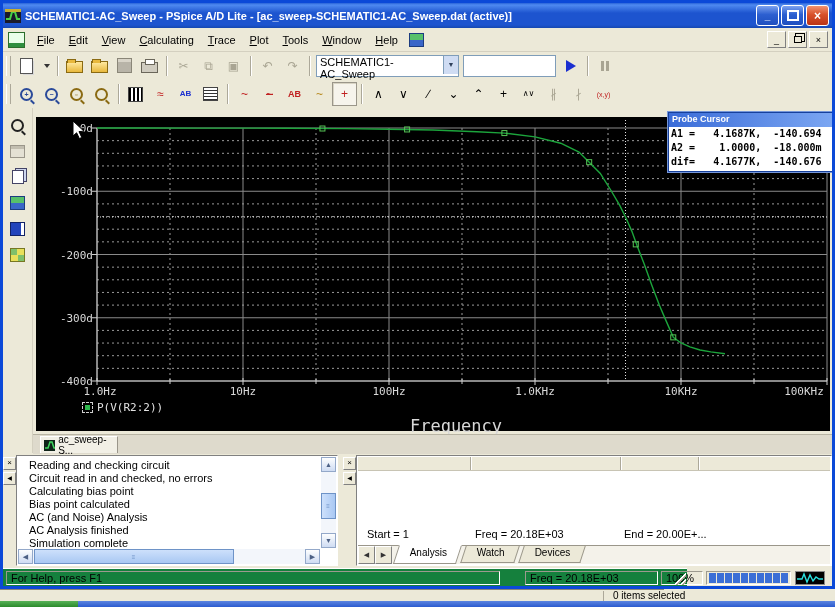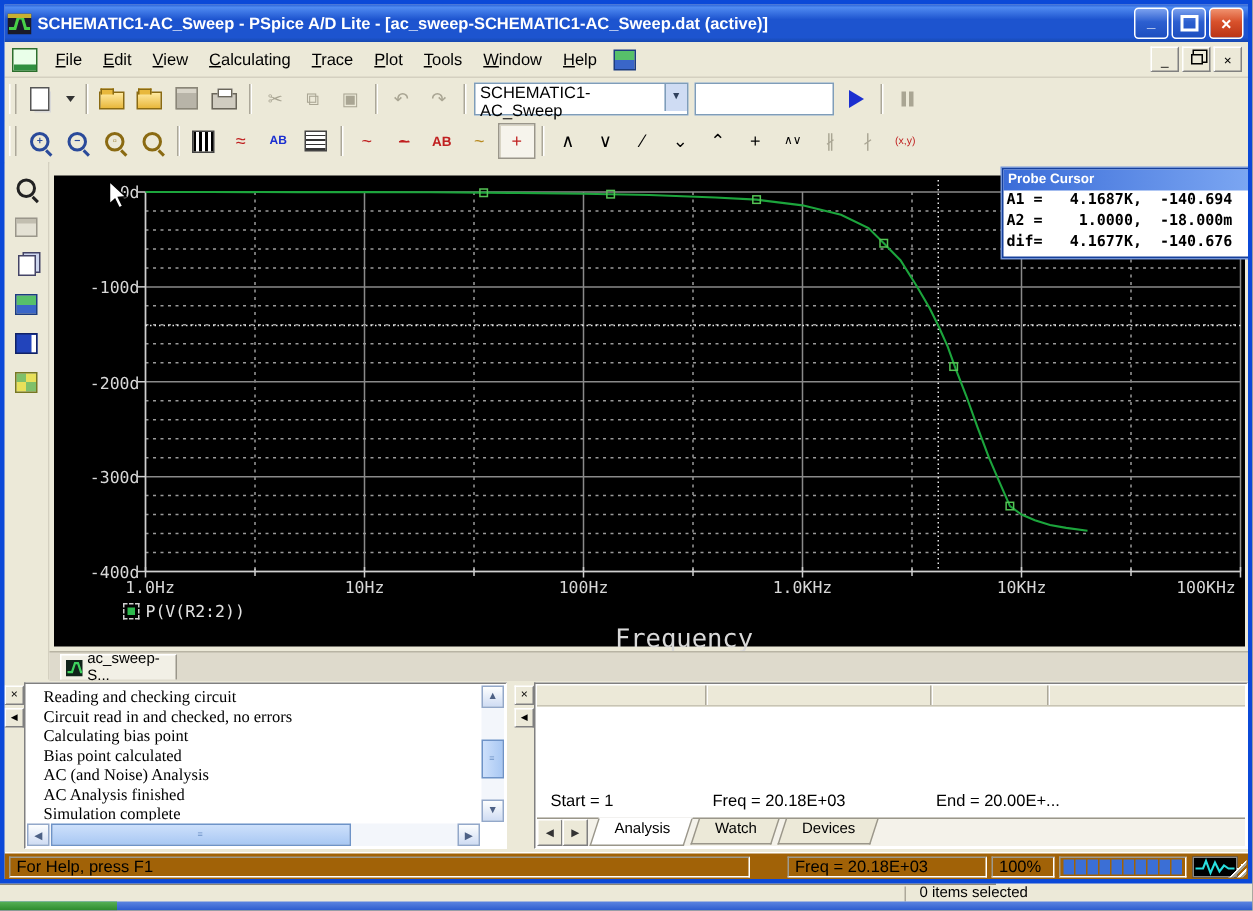--- a/index.html
+++ b/index.html
@@ -115,21 +115,21 @@
   
   .dock{position:absolute;top:455px;height:111px;background:#ece9d8;}
   #outputwin{left:3px;width:335px;}
   #statuswin{left:343px;width:489px;}
   .dock-gutter{position:absolute;left:0;top:0;width:13px;height:100%;display:flex;flex-direction:column;align-items:center;padding-top:2px;box-sizing:border-box;}
   .gut-btn{width:11px;height:11px;border:1px solid #fff;border-right-color:#808080;border-bottom-color:#808080;
            background:#ece9d8;font-size:8px;line-height:9px;text-align:center;margin-bottom:2px;}
   .dock-body{position:absolute;left:13px;top:0;right:0;bottom:0;background:#fff;
              border:1px solid #808080;border-right-color:#fff;border-bottom-color:#fff;box-sizing:border-box;}
   #out-lines{position:absolute;left:2px;top:3px;right:18px;bottom:18px;overflow:hidden;}
-  .out-line{font-size:11px;line-height:13px;padding-left:10px;white-space:nowrap;font-family:Liberation Serif, serif;}
+  .out-line{font-size:11px;line-height:13px;padding-left:10px;white-space:nowrap;}
 
   
   .sb{position:absolute;background:#f3f6fb;}
   .sb-btn{position:absolute;width:15px;height:15px;background:linear-gradient(#fdfefe,#cfdcf3);
           border:1px solid #93a8c9;color:#4d6185;font-size:7px;display:flex;align-items:center;justify-content:center;box-sizing:border-box;}
   .sb-thumb{position:absolute;background:linear-gradient(90deg,#cde0fb,#a9c8f3);border:1px solid #6e93c7;box-sizing:border-box;}
   .sb-thumb.h{background:linear-gradient(#cde0fb,#a9c8f3);}
   .sb-ridge{position:absolute;left:50%;top:50%;transform:translate(-50%,-50%);color:#6e93c7;font-size:6px;letter-spacing:1px;}
 
   
@@ -139,21 +139,21 @@
   #sw-tabs{position:absolute;left:1px;bottom:1px;right:1px;height:18px;background:#f4f2ea;
            border-top:1px solid #9a968a;display:flex;align-items:flex-start;}
   .tab-arrow{width:15px;height:16px;border:1px solid #fff;border-right-color:#808080;border-bottom-color:#808080;
              background:#ece9d8;font-size:7px;display:flex;align-items:center;justify-content:center;color:#333;}
   .sw-tab{height:15px;padding:1px 12px 0;font-size:10px;transform:skewX(-18deg);border:1px solid #9a968a;border-top:none;
           background:#ece9d8;margin-left:4px;}
   .sw-tab>span{display:inline-block;transform:skewX(18deg);}
   .sw-tab.active{background:#fff;border-top:1px solid #fff;height:16px;margin-top:-1px;}
 
   
-  #statusbar{position:absolute;left:3px;top:568px;width:829px;height:18px;background:#a16207;border-top:1px solid #fff;}
+  #statusbar{position:absolute;left:3px;top:568px;width:684px;height:18px;background:#15803d;border-top:1px solid #fff;}
   .sb-panel{position:absolute;top:2px;height:14px;border:1px solid #9d9a8f;border-right-color:#fff;border-bottom-color:#fff;
             font-size:11px;padding:0 4px;box-sizing:border-box;line-height:13px;white-space:nowrap;overflow:hidden;}
   #progress-panel{display:flex;align-items:center;gap:1px;padding:0 2px;}
   #progress-panel i{width:7px;height:10px;background:#3b6fd6;}
   #wave-icon{position:absolute;left:792px;top:2px;width:30px;height:14px;background:#000;border:1px solid #888;box-sizing:border-box;}
   #resize-grip{position:absolute;right:1px;top:4px;width:12px;height:12px;
      background:linear-gradient(135deg,transparent 50%,#fff 50%,#fff 58%,#a8a494 58%,#a8a494 66%,transparent 66%,transparent 74%,#fff 74%,#fff 82%,#a8a494 82%,#a8a494 90%,transparent 90%);}
   #capture-bar{position:absolute;left:0;top:589px;width:664px;height:12px;background:#ece9d8;border-top:1px solid #8a8678;}
   #capture-sel{position:absolute;left:603px;top:1px;width:225px;height:10px;border-left:1px solid #aca899;
                font-size:10px;padding-left:9px;line-height:10px;}

